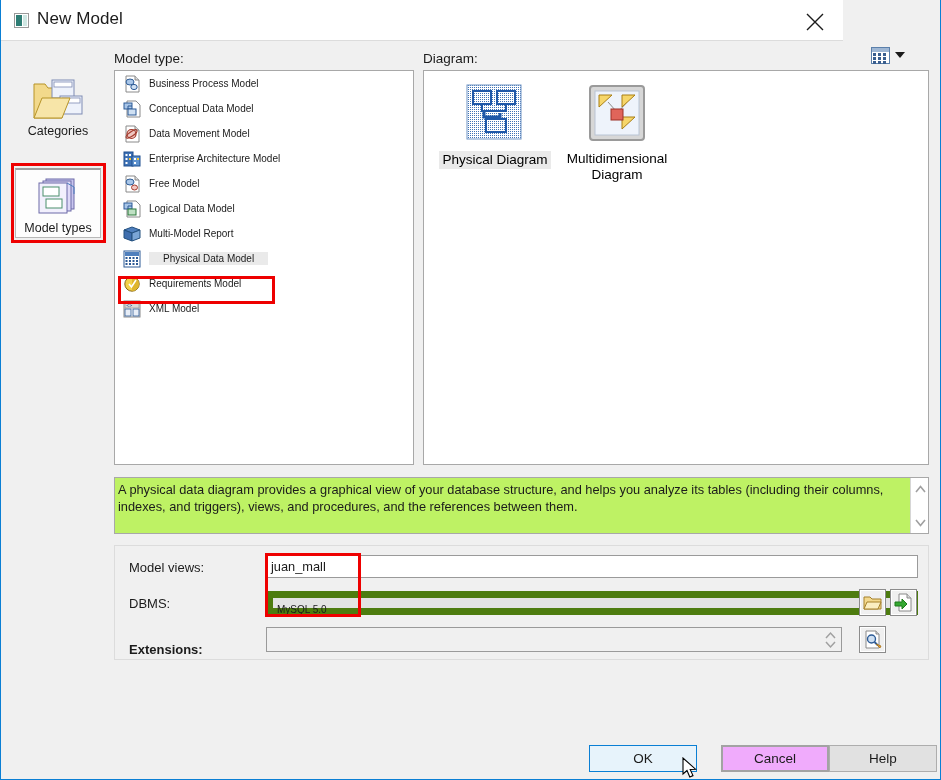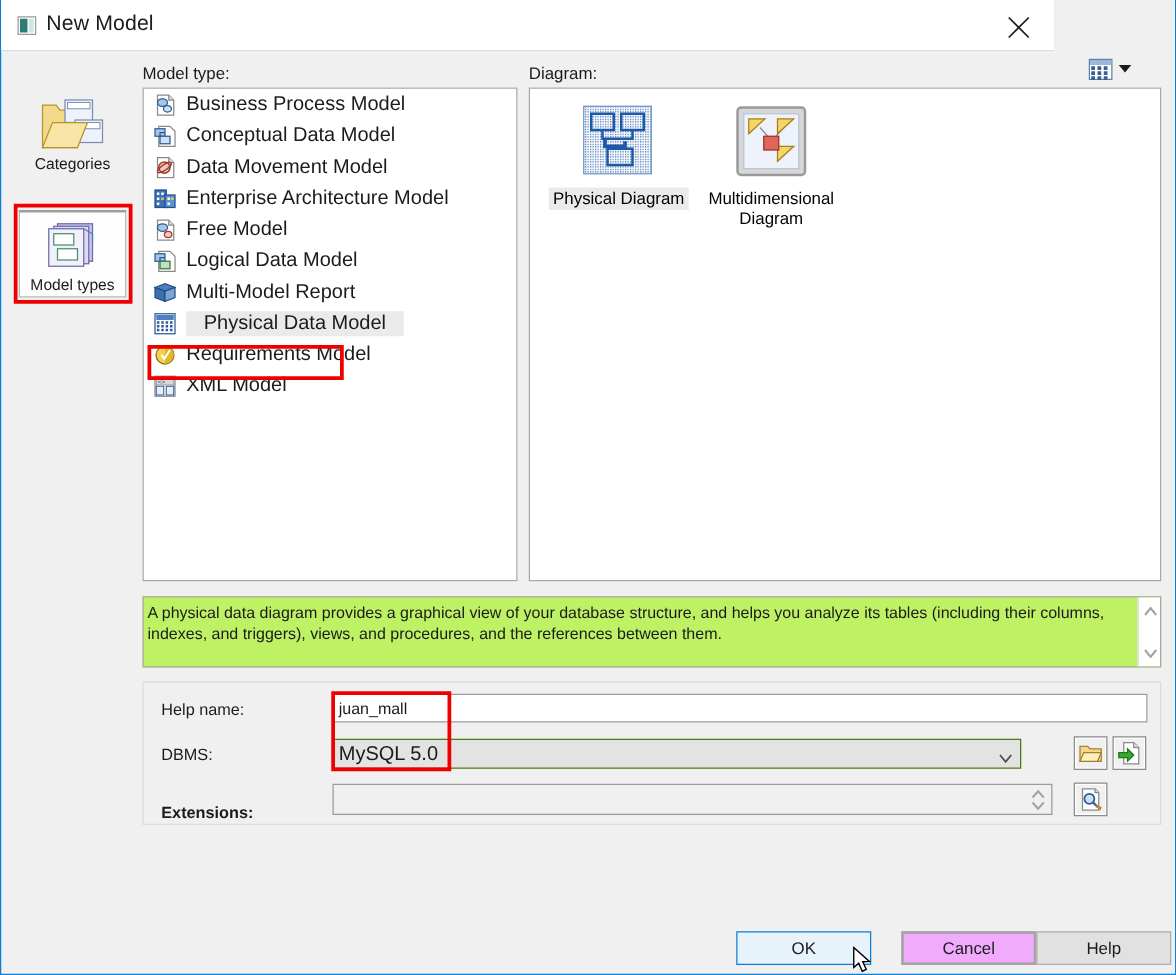--- a/index.html
+++ b/index.html
@@ -137,21 +137,21 @@
   
   .mt-row {
     position: relative;
     height: 25px;
     padding-left: 8px;
     display: flex; align-items: center;
     cursor: default;
   }
   .mt-row .txt {
     margin-left: 8px;
-    font-size: 16px; color: #1b1b1b;
+    font-size: 10px; color: #1b1b1b;
     white-space: nowrap;
   }
   .mt-row.sel .txt { background: #eaeaea; padding: 1px 14px; }
   .mt-ico { position: relative; width: 18px; height: 18px; flex: 0 0 18px; }
 
   
   .dg-tile {
     position: absolute; top: 12px;
     width: 122px;
     text-align: center;
@@ -208,24 +208,24 @@
     border: 1px solid #9a9a9a;
     font-size: 12.8px; color: #1b1b1b;
     padding: 2px 4px;
     line-height: 18px;
     overflow: hidden; white-space: nowrap;
   }
   #in-modelname { top: 9px; width: 652px; }
 
   #in-dbms {
     position: absolute; left: 151px; top: 45px;
-    width: 551px; height: 24px;
+    width: 652px; height: 24px;
     background: #e3e3e3;
-    border: 1px solid #4d7c0f;
-    font-size: 16px; color: #1b1b1b;
+    border: 7px solid #4d7c0f;
+    font-size: 10px; color: #1b1b1b;
     padding: 3px 4px; line-height: 18px;
   }
   #in-dbms .dd {
     position: absolute; right: 6px; top: 6px;
   }
 
   #in-ext {
     position: absolute; left: 151px; top: 81px;
     width: 576px; height: 25px;
     background: #f0f0f0;
@@ -494,21 +494,21 @@
       </div>
       <div class="sb-arrow" style="bottom:2px">
         <svg width="11" height="8" viewBox="0 0 11 8">
             <path d="M1 1 L5.5 6.5 L10 1" fill="none" stroke="#a0a0a0" stroke-width="1.6"></path>
           </svg>
       </div>
     </div>
   </div>
 
   <div id="fields">
-    <div class="fld-label" id="lbl-modelname">Help name:</div>
+    <div class="fld-label" id="lbl-modelname">Model views:</div>
     <div class="txtinput" id="in-modelname" title="">juan_mall</div>
 
     <div class="fld-label" id="lbl-dbms">DBMS:</div>
     <div id="in-dbms">
       <span>MySQL 5.0</span>
       <span class="dd">
         <svg width="11" height="8" viewBox="0 0 11 8">
             <path d="M1 1 L5.5 6.5 L10 1" fill="none" stroke="#4a4a4a" stroke-width="1.3"></path>
           </svg>
       </span>

